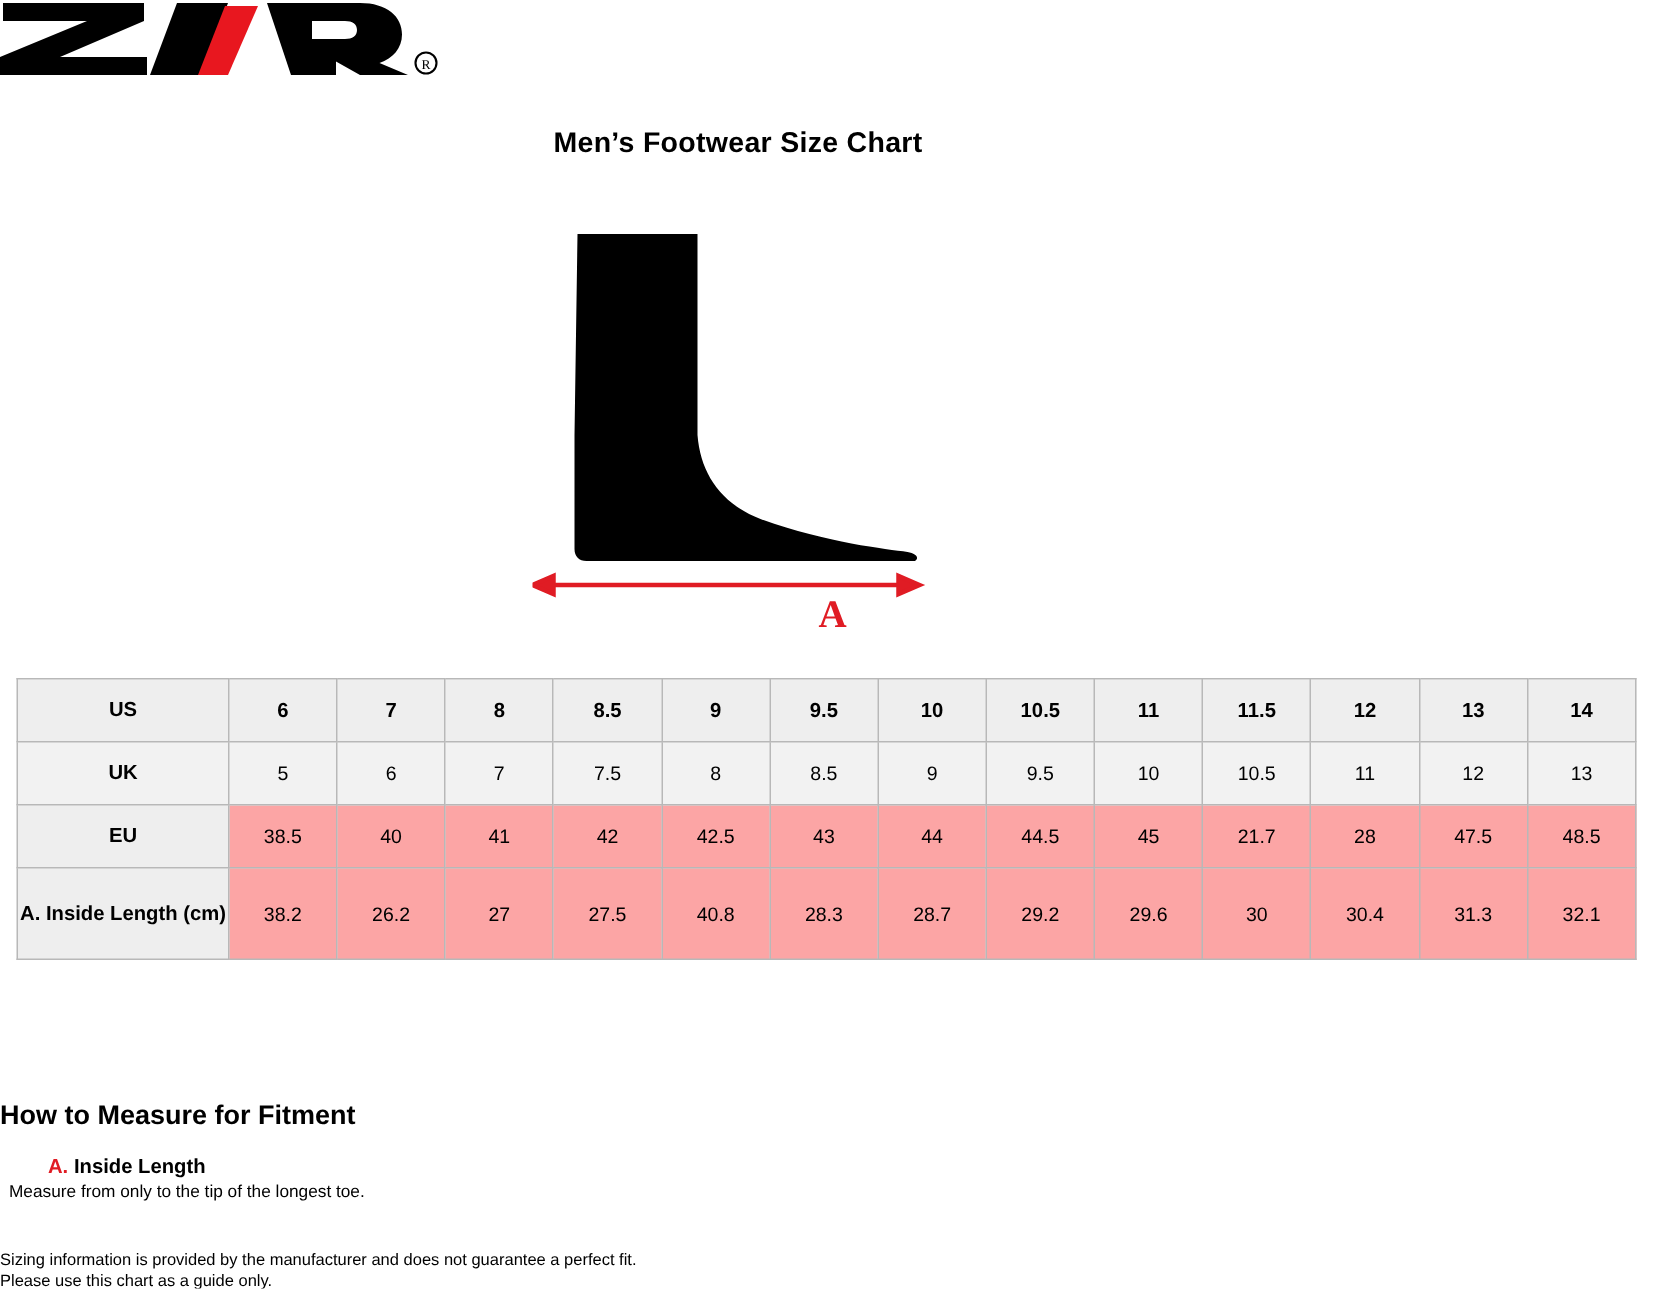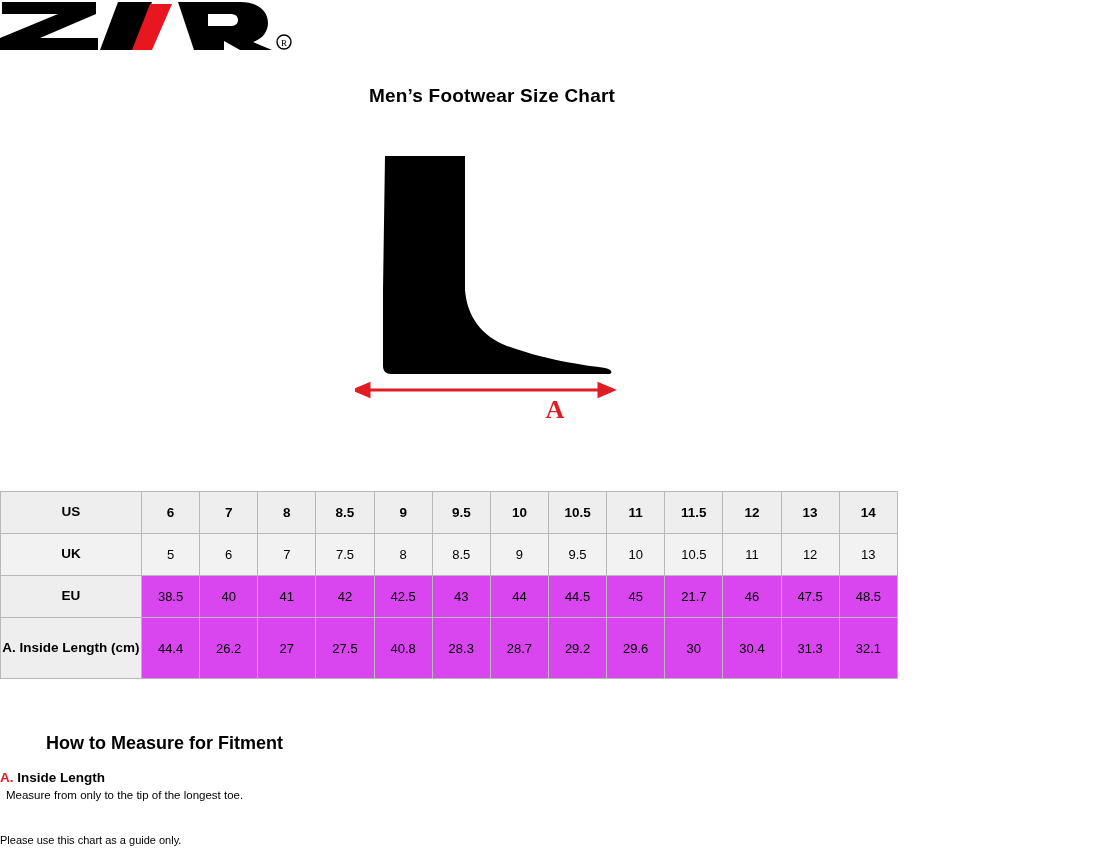--- a/index.html
+++ b/index.html
@@ -57,43 +57,42 @@
     color: #e01c24;
     font-size: 26px;
     font-weight: bold;
     font-family: "Liberation Serif", serif;
   }
 
   
   .size-table {
     position: absolute;
     top: 452px;
-    left: 0;
-    width: 898px;
+    left: 11px;
+    width: 1080px;
     border-collapse: collapse;
     table-layout: fixed;
     font-size: 13px;
-    margin-top: 39px;
   }
   .size-table td, .size-table th {
     border: 1px solid #b8b8b8;
     text-align: center;
     vertical-align: middle;
     padding: 0;
     height: 41px;
   }
   .size-table th.row-head {
     width: 140px;
     font-weight: bold;
     background: #eeeeee;
     font-size: 13.5px;
     line-height: 1.25;
   }
   .size-table td.val {
-    background: #d946ef;
+    background: #fca5a5;
     font-weight: normal;
   }
   .size-table tr.head-row th.col-head {
     font-weight: bold;
     background: #eeeeee;
     font-size: 13.5px;
   }
   .size-table tr.shaded td.val,
   .size-table tr.shaded th.row-head {
     background: #f2f2f2;
@@ -103,28 +102,28 @@
     height: 60px;
   }
 
   
   .measure-head {
     position: absolute;
     top: 733px;
     left: 0;
     font-size: 18px;
     font-weight: bold;
-    margin-left: 46px;
   }
   .measure-item {
     position: absolute;
     top: 770px;
     left: 0;
     font-size: 13.5px;
     font-weight: bold;
+    padding-left: 32px;
   }
   .measure-item .mk { color: #e01c24; }
   .measure-sub {
     position: absolute;
     top: 789px;
     left: 6px;
     font-size: 11.5px;
     font-weight: normal;
   }
   .disclaimer {
@@ -218,29 +217,29 @@
       <td class="val">38.5</td>
       <td class="val">40</td>
       <td class="val">41</td>
       <td class="val">42</td>
       <td class="val">42.5</td>
       <td class="val">43</td>
       <td class="val">44</td>
       <td class="val">44.5</td>
       <td class="val">45</td>
       <td class="val">21.7</td>
-      <td class="val">46</td>
+      <td class="val">28</td>
       <td class="val">47.5</td>
       <td class="val">48.5</td>
     </tr>
 
 
     <tr class="tall">
       <th class="row-head">A. Inside Length (cm)</th>
-      <td class="val">44.4</td>
+      <td class="val">38.2</td>
       <td class="val">26.2</td>
       <td class="val">27</td>
       <td class="val">27.5</td>
       <td class="val">40.8</td>
       <td class="val">28.3</td>
       <td class="val">28.7</td>
       <td class="val">29.2</td>
       <td class="val">29.6</td>
       <td class="val">30</td>
       <td class="val">30.4</td>
@@ -252,14 +251,15 @@
 
 <div class="measure-head">How to Measure for Fitment</div>
 
 <div class="measure-item">
   <span class="mk">A.</span>
   <span>Inside Length</span>
 </div>
 <div class="measure-sub">Measure from only to the tip of the longest toe.</div>
 
 <div class="disclaimer">
+  <div>Sizing information is provided by the manufacturer and does not guarantee a perfect fit.</div>
   <div>Please use this chart as a guide only.</div>
 </div>
 
 </body></html>

